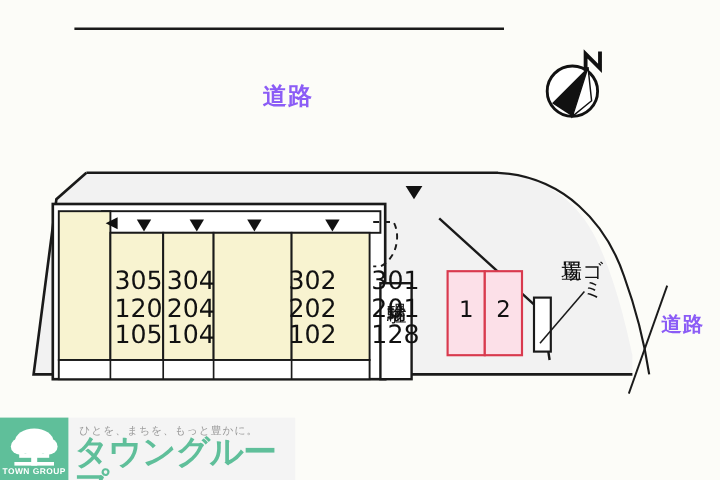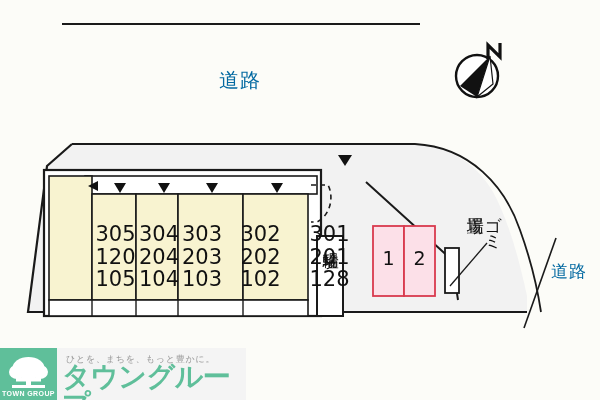--- a/index.html
+++ b/index.html
@@ -17,24 +17,25 @@
   }
   #svgmap {
     position: absolute;
     left: 0;
     top: 0;
     width: 600px;
     height: 400px;
   }
   .lbl {
     position: absolute;
-    color: #0369a1;
+    color: #8b5cf6;
     font-family: "DejaVu Sans", "Liberation Sans", sans-serif;
     white-space: nowrap;
     line-height: 1;
+    font-weight: bold;
   }
   
   .road-top {
     left: 219px;
     top: 70px;
     font-size: 20px;
     letter-spacing: 1px;
   }
   .road-right {
     left: 551px;
@@ -225,25 +226,20 @@
 
   <div class="unit-col" style="left:49px; top:223px; width:43px;">
     <span>305</span>
     <span>120</span>
     <span>105</span>
   </div>
   <div class="unit-col" style="left:92px; top:223px; width:44px;">
     <span>304</span>
     <span>204</span>
     <span>104</span>
-  </div>
-  <div class="unit-col" style="left:136px; top:223px; width:42px;">
-    <span>303</span>
-    <span>203</span>
-    <span>103</span>
   </div>
   <div class="unit-col" style="left:178px; top:223px; width:75px;">
     <span>302</span>
     <span>202</span>
     <span>102</span>
   </div>
   <div class="unit-col" style="left:243px; top:223px; width:83px;">
     <span>301</span>
     <span>201</span>
     <span>128</span>

